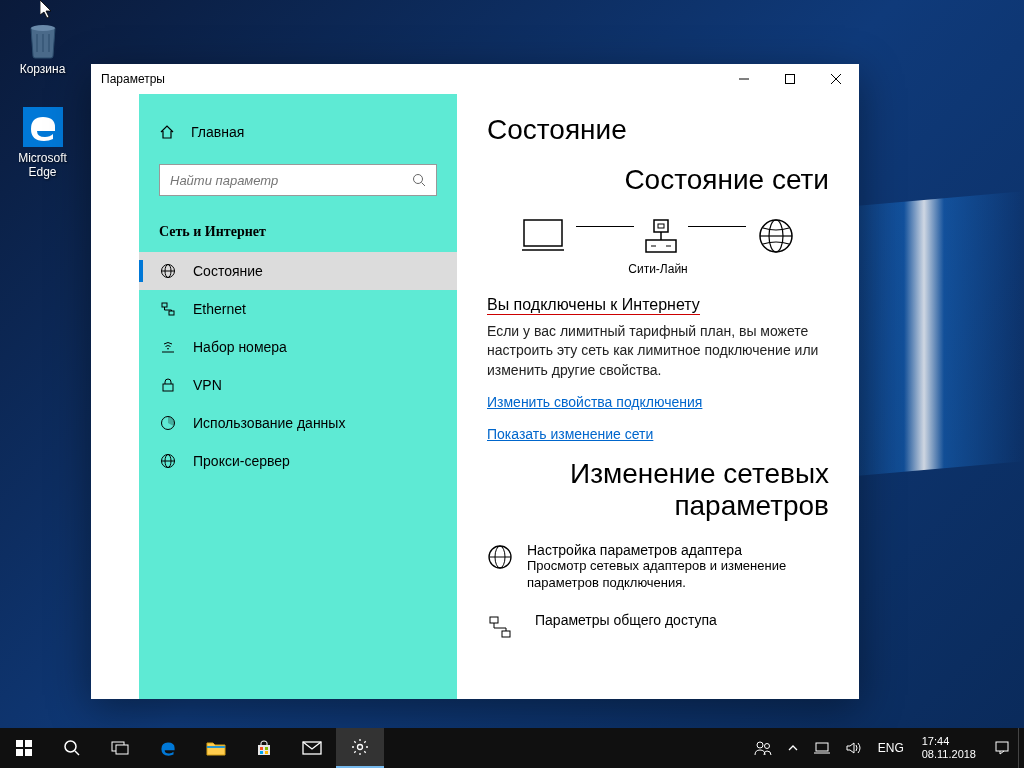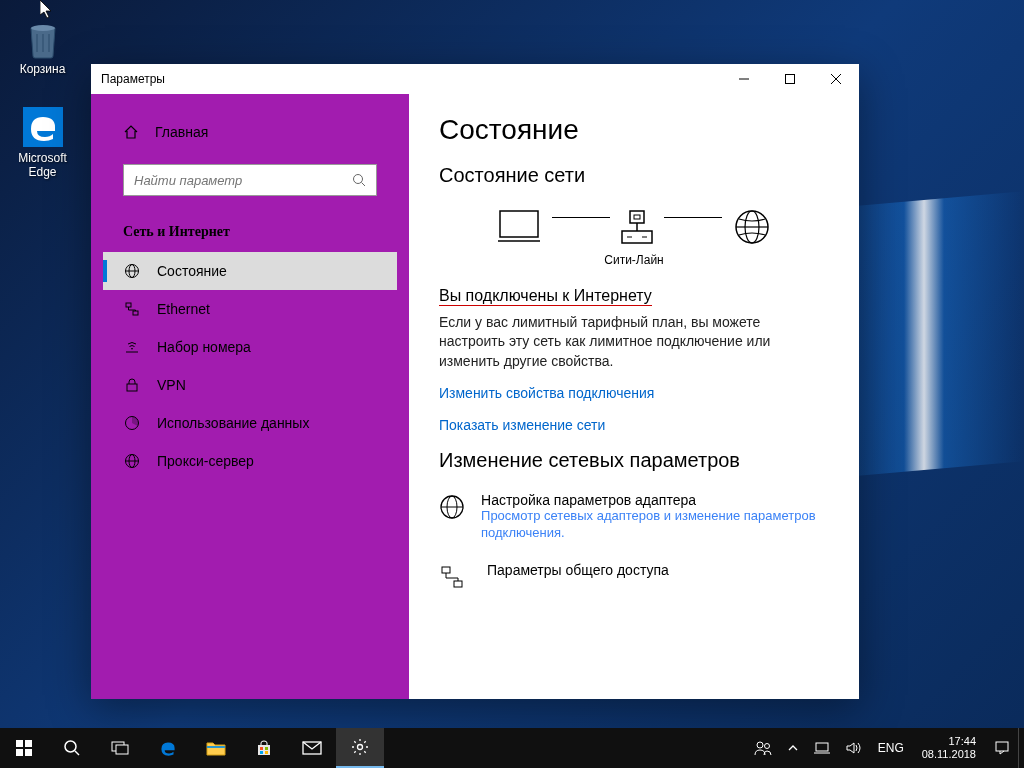--- a/index.html
+++ b/index.html
@@ -10,52 +10,52 @@
 .desk-icon .ico { width:44px; height:44px; margin:0 auto 2px; display:flex; align-items:center; justify-content:center; }
 .desk-icon .lbl { text-shadow:1px 1px 2px rgba(0,0,0,0.7); line-height:1.2; }
 #icon-recycle { left:5px; top:16px; }
 #icon-edge { left:5px; top:105px; }
 .settings-window { position:absolute; left:91px; top:64px; width:768px; height:635px; background:#fff; box-shadow:0 10px 40px rgba(0,0,0,0.4); display:flex; flex-direction:column; }
 .titlebar { height:30px; display:flex; align-items:center; padding-left:10px; }
 .titlebar .title { font-size:12px; color:#000; }
 .win-controls { margin-left:auto; display:flex; }
 .win-btn { width:46px; height:30px; display:flex; align-items:center; justify-content:center; cursor:pointer; }
 .window-body { flex:1; display:flex; overflow:hidden; }
-.sidebar { width:318px; background:#a21caf; padding:20px 12px; border-right:0; }
+.sidebar { width:318px; background:#5eead4; padding:20px 0; border-right:0;margin-left:48px; }
 .home-row { display:flex; align-items:center; gap:16px; padding:10px 20px; cursor:pointer; font-size:14px; }
 .search-box { margin:14px 20px 20px; height:32px; border:1px solid #999; background:#fff; display:flex; align-items:center; padding:0 10px; position:relative; }
 .search-box input { border:0; outline:0; flex:1; font-size:13px; background:transparent; font-style:italic; color:#666; }
 .search-box .sicon { color:#666; }
 .section-title { padding:8px 20px 12px; font-size:14px; font-weight:600;font-family:Liberation Serif, serif; }
 .nav-item { display:flex; align-items:center; gap:16px; padding:11px 20px; cursor:pointer; font-size:14px; position:relative; }
 .nav-item.active { background:#dcdcdc; }
 .nav-item.active::before { content:''; position:absolute; left:0; top:8px; bottom:8px; width:4px; background:#0078d7; }
 .nav-item .nicon { width:18px; display:flex; justify-content:center; }
 .content { flex:1; padding:20px 30px; overflow-y:auto; background:#fff; }
 .content h1 { font-size:28px; font-weight:300; margin-bottom:18px; }
-.content h2 { font-size:20px; font-weight:400; margin-bottom:20px; margin-top:10px; }
+.content h2 { font-size:28px; font-weight:400; margin-bottom:20px; margin-top:10px;text-align:right; }
 .net-diagram { display:flex; align-items:center; justify-content:center; gap:0; margin:10px 0 6px; }
 .net-node { display:flex; flex-direction:column; align-items:center; }
 .net-line { width:58px; height:1px; background:#000; margin:0 10px; align-self:center; position:relative; top:-10px; }
 .net-caption { text-align:center; font-size:12px; line-height:1.3; margin-bottom:18px; }
 .status-head { font-size:16px; margin-bottom:8px; }
 .underline-red { position:relative; }
 .underline-red::after { content:''; position:absolute; left:0; right:0; bottom:-2px; height:1px; background:#c00; }
 .status-body { font-size:14px; line-height:1.4; color:#222; margin-bottom:14px; }
-.link { color:#0066cc; font-size:14px; cursor:pointer; margin-bottom:16px; display:block; }
+.link { color:#0066cc; font-size:14px; cursor:pointer; margin-bottom:16px; display:block;text-decoration:underline; }
 .setting-row { display:flex; gap:14px; margin-bottom:20px; }
 .setting-row .ricon { width:34px; padding-top:2px; }
 .setting-row .rtxt .rtitle { font-size:14px; }
-.setting-row .rtxt .rdesc { font-size:13px; color:#3b82f6; line-height:1.3; }
+.setting-row .rtxt .rdesc { font-size:13px; color:#000000; line-height:1.3; }
 .taskbar { position:absolute; left:0; right:0; bottom:0; height:40px; background:#101010; display:flex; align-items:center; }
 .tb-btn { width:48px; height:40px; display:flex; align-items:center; justify-content:center; color:#fff; cursor:pointer; }
 .tb-btn.active { background:#333; border-bottom:2px solid #76b9ed; }
 .tray { margin-left:auto; display:flex; align-items:center; height:40px; color:#fff; font-size:12px; }
 .tray .titem { padding:0 8px; height:40px; display:flex; align-items:center; cursor:pointer; }
-.tray .datetime { text-align:right; line-height:1.2; font-size:11px; padding:0 10px; }
+.tray .datetime { text-align:left; line-height:1.2; font-size:11px; padding:0 10px; }
 svg { display:block; }
 </style>
 </head>
 <body>
 
 <div class="light-streak"></div>
 
 <div class="cursor">
 <svg width="16" height="20" viewBox="0 0 16 20">
       <path d="M0 0 L0 15 L4 12 L7 18 L9 17 L6 11 L11 11 Z" fill="#fff" stroke="#000" stroke-width="0.8"></path>

